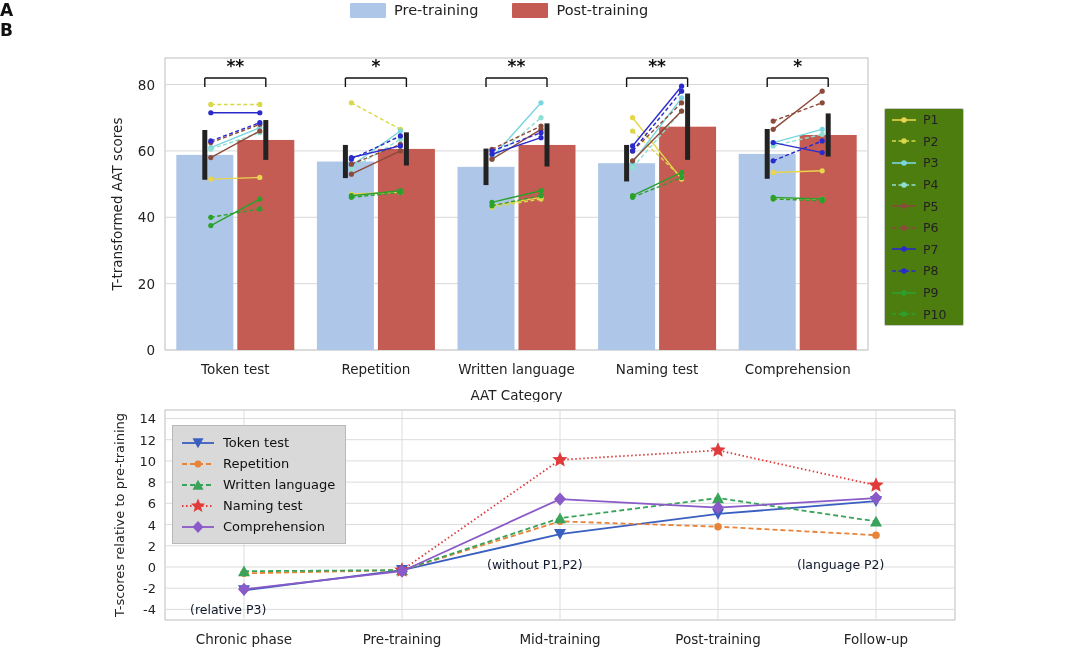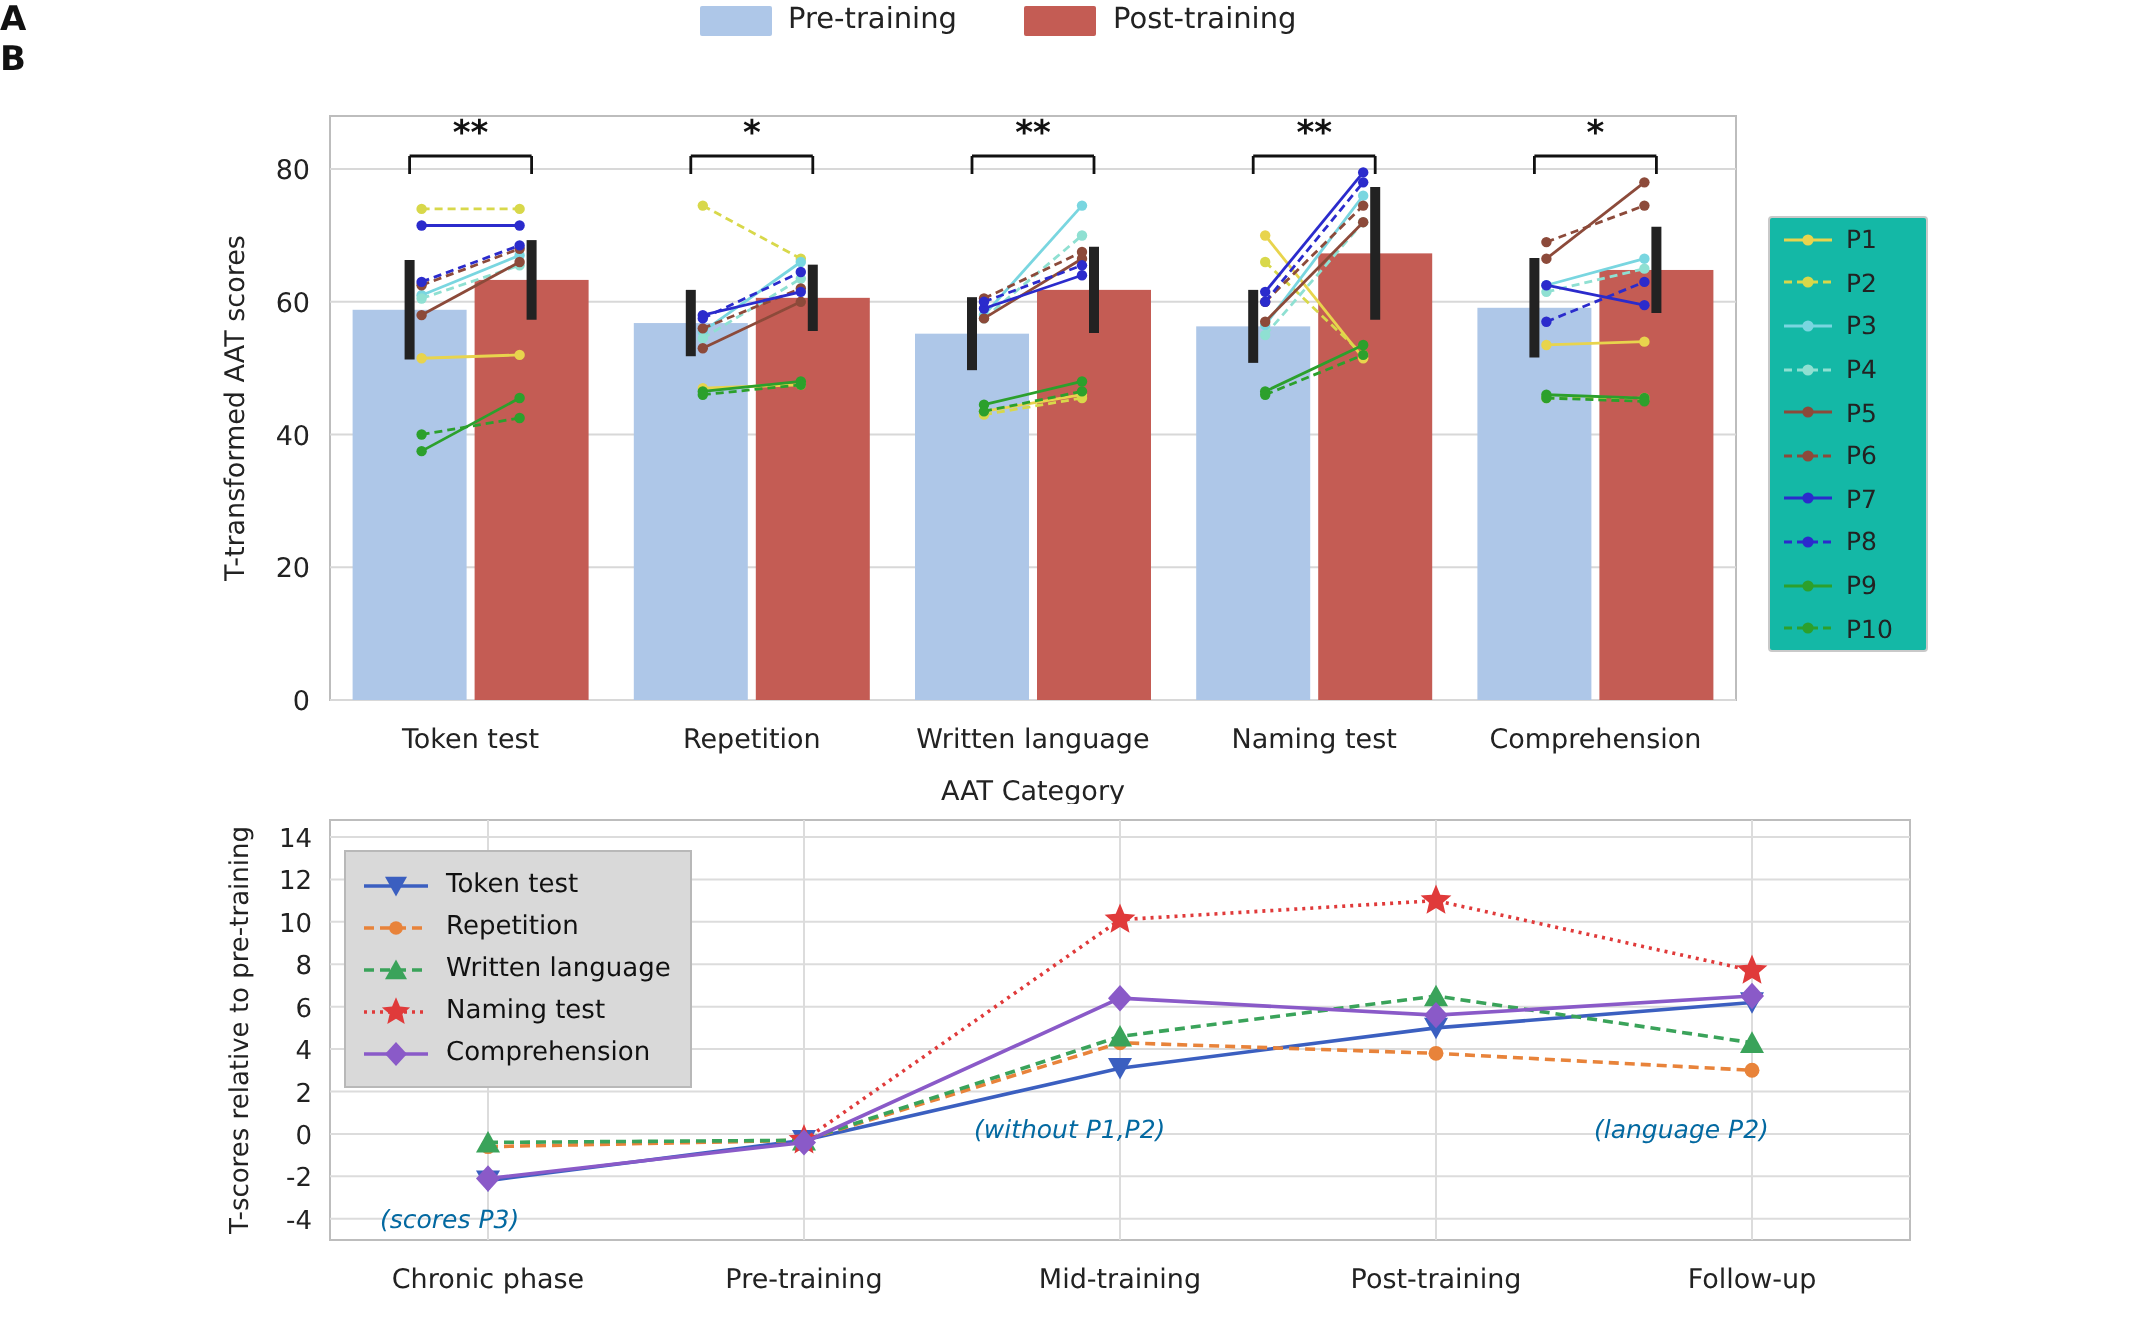--- a/index.html
+++ b/index.html
@@ -1,29 +1,29 @@
 <!DOCTYPE html>
 <html><head>
 <meta charset="utf-8">
 <style>
   html,body{margin:0;padding:0;}
   body{width:1074px;height:659px;background:#ffffff;font-family:"DejaVu Sans",sans-serif;position:relative;overflow:hidden;}
   .panel-letter{font-size:17px;font-weight:bold;color:#111;font-family:"DejaVu Sans",sans-serif;}
   svg{display:block;}
-  .legend-box{position:absolute;border:1px solid #c9c9c9;background:#14b8a6;border-radius:2px;}
+  .legend-box{position:absolute;border:1px solid #c9c9c9;background:#4d7c0f;border-radius:2px;}
   .legend-row{display:flex;align-items:center;height:21.6px;padding-left:6px;}
   .legend-row span.lbl{font-size:12.5px;color:#222;margin-left:6px;font-family:"DejaVu Sans",sans-serif;}
   .top-legend{position:absolute;display:flex;align-items:center;gap:34px;}
   .tl-item{display:flex;align-items:center;gap:8px;}
   .tl-swatch{width:36px;height:15px;display:inline-block;border-radius:1px;}
   .tl-text{font-size:14.5px;color:#222;font-family:"DejaVu Sans",sans-serif;}
   .b-legend{position:absolute;background:#d9d9d9;border:1px solid #b8b8b8;padding:6px 10px 6px 8px;}
   .b-legend .row{display:flex;align-items:center;height:21px;}
   .b-legend .row span.t{font-size:13px;color:#111;margin-left:8px;font-family:"DejaVu Sans",sans-serif;}
-  .annot{position:absolute;font-size:12.5px;color:#0369a1;font-family:"DejaVu Sans",sans-serif;font-style:italic;}
+  .annot{position:absolute;font-size:12.5px;color:#0f172a;font-family:"DejaVu Sans",sans-serif;}
 </style>
 </head>
 <body>
 
 <div class="panel-letter" style="left:113px;top:5px;">A</div>
 
 <div class="top-legend" style="left:350px;top:2px;">
   <div class="tl-item">
     <span class="tl-swatch" style="background:#aec7e8;"></span>
     <span class="tl-text">Pre-training</span>
@@ -415,15 +415,15 @@
     </div>
     <div class="row">
       <svg width="34" height="16">
         <line x1="1" y1="8" x2="33" y2="8" stroke="#8a5ac8" stroke-width="1.8"></line>
         <polygon points="17,1.9499999999999993 22.5,8 17,14.05 11.5,8" fill="#8a5ac8"></polygon>
       </svg>
       <span class="t">Comprehension</span>
     </div>
   </div>
 
-<div class="annot" id="annot0" style="left: 190px; top: 602px;">(scores P3)</div>
+<div class="annot" id="annot0" style="left: 190px; top: 602px;">(relative P3)</div>
 <div class="annot" id="annot1" style="left: 487px; top: 557px;">(without P1,P2)</div>
 <div class="annot" id="annot2" style="left: 797px; top: 557px;">(language P2)</div>
 
 </body></html>

